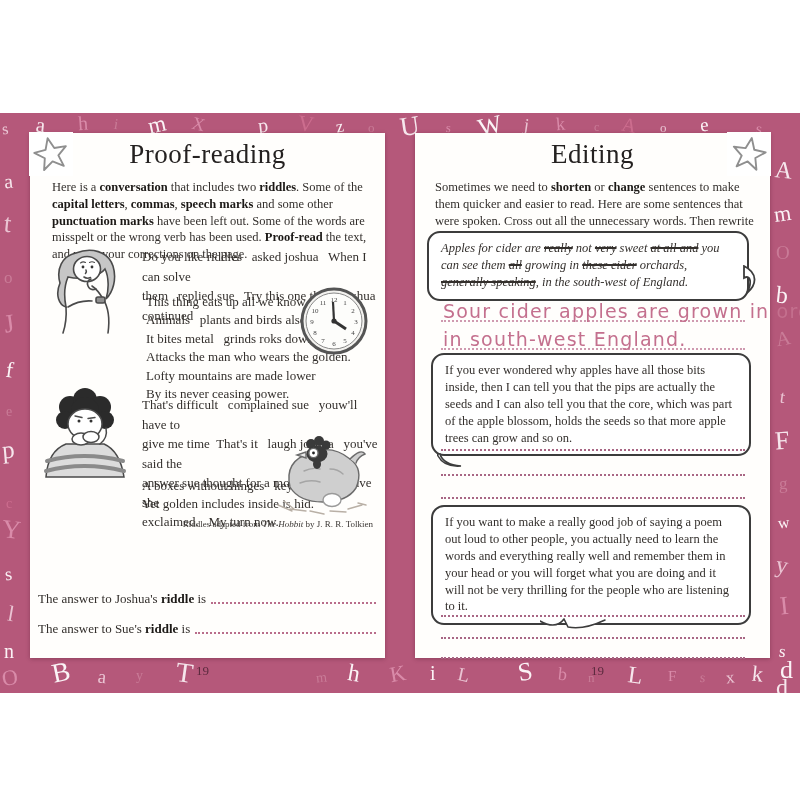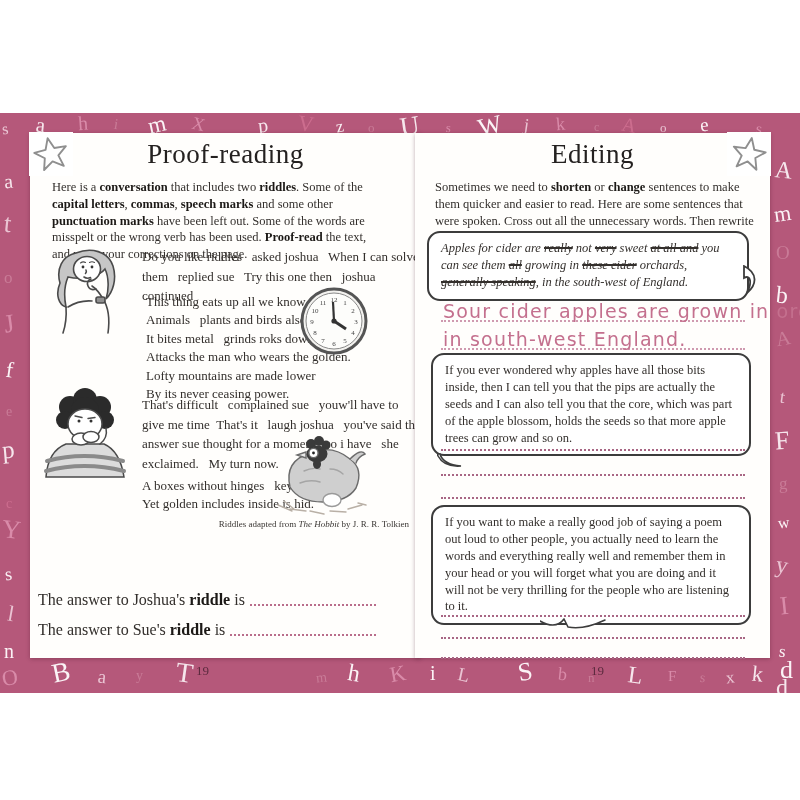--- a/index.html
+++ b/index.html
@@ -2,41 +2,41 @@
 <html><head>
 <meta charset="utf-8">
 <style>
   html,body{margin:0;padding:0;background:#fff;}
   .canvas{position:relative;width:800px;height:800px;background:#fff;overflow:hidden;
           font-family:"Liberation Serif",serif;color:#332f2c;}
   .frame{position:absolute;left:0;top:113px;width:800px;height:580px;background:#b5587a;overflow:hidden;}
   .decor-letter{position:absolute;z-index:1;line-height:1;font-family:"Liberation Serif",serif;user-select:none;}
   .page{position:absolute;top:20px;width:355px;height:525px;background:#fffefc;z-index:2;
         box-shadow:0 1px 4px rgba(70,20,40,.35);}
-  .page-left{left:30px;padding-left:36px;}
+  .page-left{left:30px;}
   .page-right{left:415px;}
   .pagenum{position:absolute;z-index:3;font-size:13px;color:#5d2b3f;}
   .pagenum-left{left:196px;top:550px;}
   .pagenum-right{left:591px;top:550px;}
   .star-box{position:absolute;width:44px;height:44px;background:#fff;z-index:4;
             display:flex;align-items:center;justify-content:center;}
   .star-left{left:-1px;top:-1px;}
   .star-right{right:-1px;top:-1px;}
   .page-title{position:absolute;top:6px;left:0;right:0;text-align:center;font-size:27px;
               font-weight:400;color:#242120;letter-spacing:.5px;}
   .intro{position:absolute;left:22px;top:46px;width:320px;font-size:12.5px;line-height:1.34;}
   .seg-b{font-weight:bold;color:#1c1916;}
   .seg-i{font-style:italic;margin-top:20px;}
   .seg-s{text-decoration:line-through;text-decoration-thickness:1.5px;}
   .tblock{position:absolute;font-size:13px;line-height:1.5;}
   .tblock div{white-space:pre-wrap;}
   .poem div{line-height:1.42;}
   .illus{position:absolute;}
   .attribution{position:absolute;right:12px;top:386px;font-size:9px;color:#3b3734;}
-  .answer-row{position:absolute;left:8px;width:338px;display:flex;align-items:flex-end;font-size:16px;}
+  .answer-row{position:absolute;left:8px;width:338px;display:flex;align-items:flex-end;font-size:13px;}
   .dotfill{flex:1;border-bottom:2px dotted #b96d8b;margin-left:5px;transform:translateY(-3px);}
   .bubble{position:absolute;background:#fff;border:2px solid #3c3c3c;border-radius:13px;
           padding:7px 12px 8px 12px;font-size:12.5px;line-height:1.35;}
   .tail{position:absolute;}
   .hand-row{position:absolute;left:26px;width:304px;height:25px;border-bottom:2px dotted #cf9ab0;}
   .hand-text{position:absolute;left:2px;bottom:-2px;font-family:"DejaVu Sans",sans-serif;
              font-size:19px;color:#c4708e;letter-spacing:1.2px;white-space:pre;}
   .rewrite-line{position:absolute;left:26px;width:304px;height:0;border-bottom:2px dotted #a86684;}
   .bubble1{left:12px;top:98px;width:294px;font-style:italic;}
   .bubble2{left:16px;top:220px;width:292px;}

